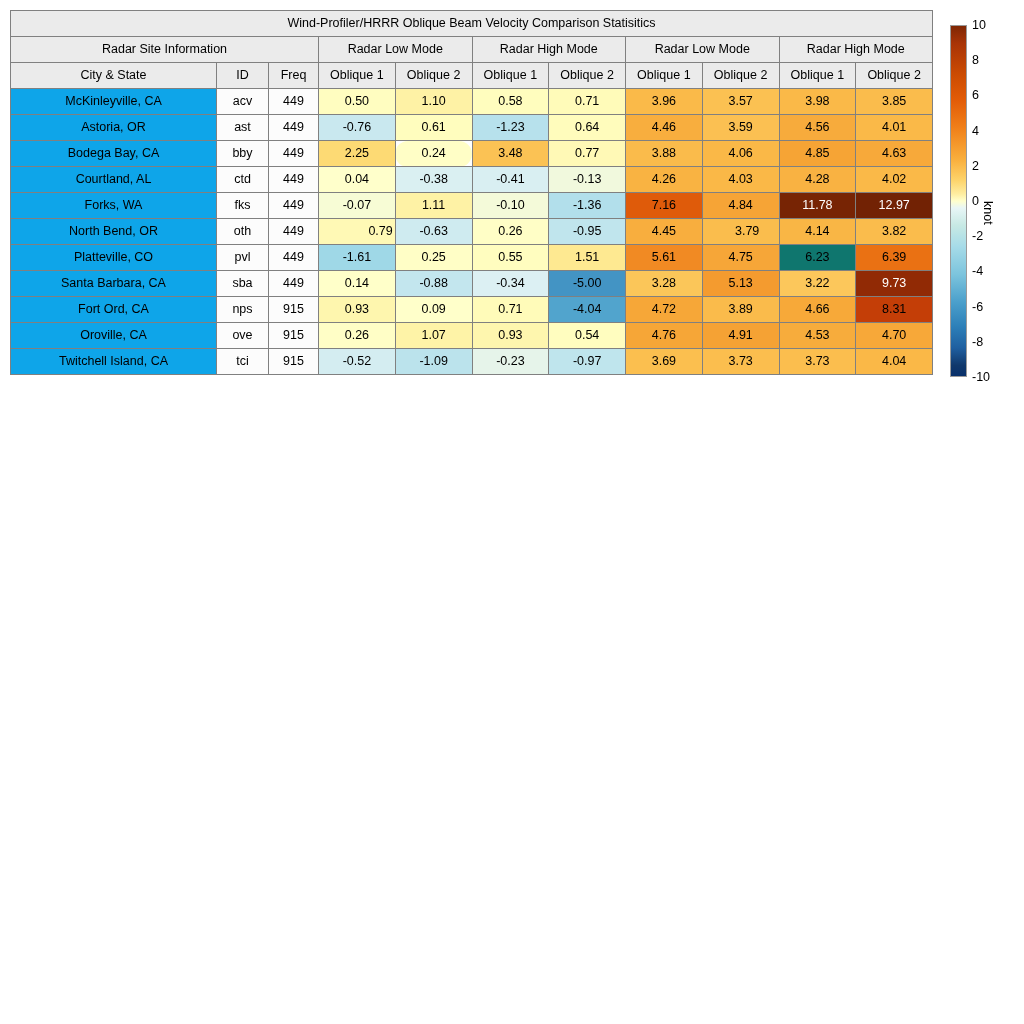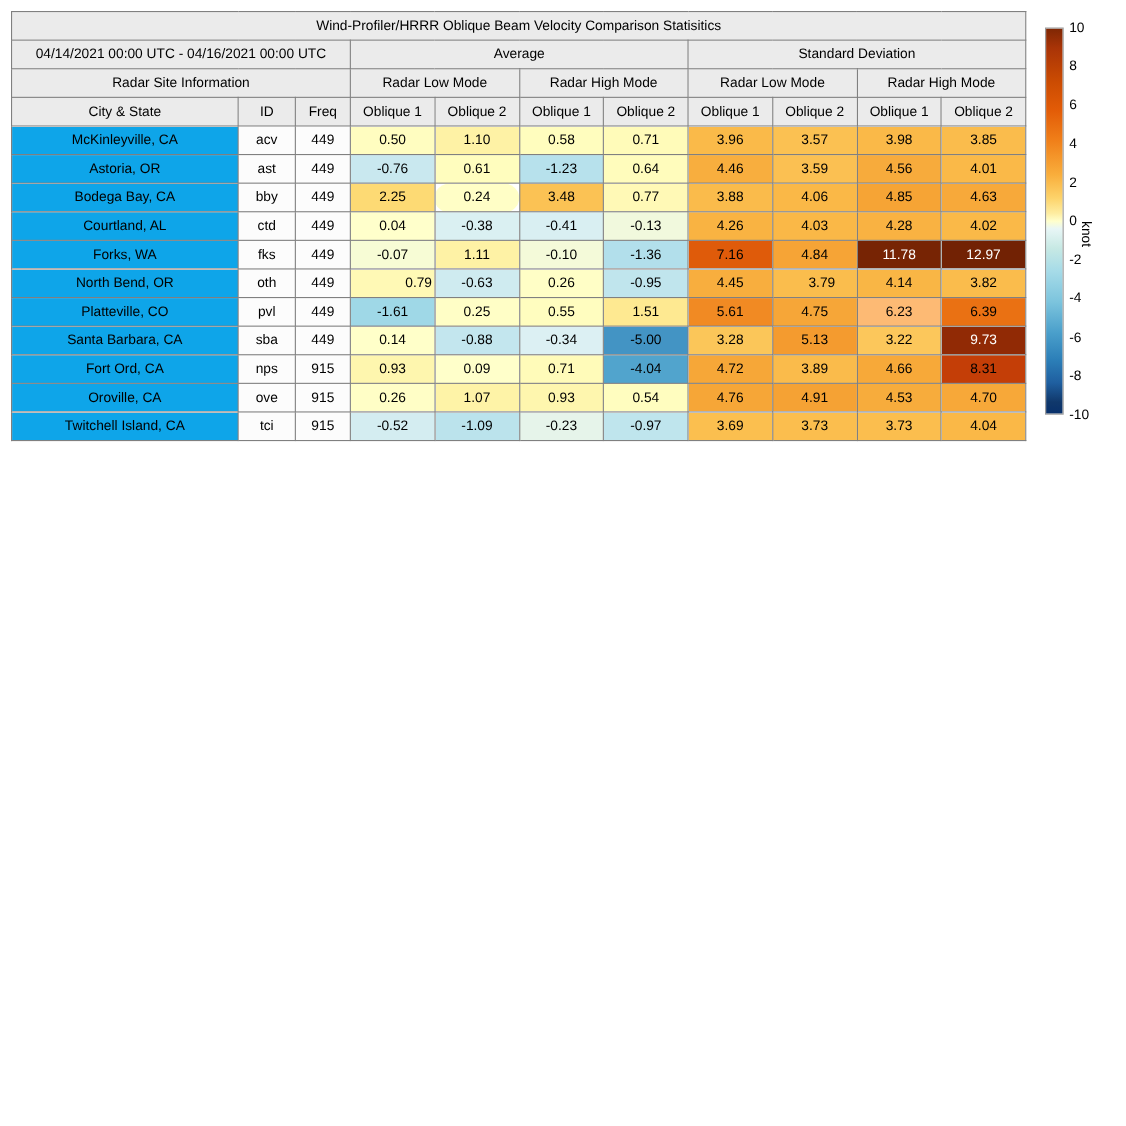--- a/index.html
+++ b/index.html
@@ -158,25 +158,20 @@
         <col class="c-val">
           <col class="c-val">
           <col class="c-val">
           <col class="c-val">
       </colgroup>
       <thead>
         <tr>
           <th class="title-cell" colspan="11">Wind-Profiler/HRRR Oblique Beam Velocity Comparison Statisitics</th>
         </tr>
         <tr>
-          <th class="date-cell" colspan="3">04/14/2021 00:00 UTC - 04/16/2021 00:00 UTC</th>
-          <th colspan="4">Average</th>
-          <th colspan="4">Standard Deviation</th>
-        </tr>
-        <tr>
           <th colspan="3">Radar Site Information</th>
           <th colspan="2">Radar Low Mode</th>
           <th colspan="2">Radar High Mode</th>
           <th colspan="2">Radar Low Mode</th>
           <th colspan="2">Radar High Mode</th>
         </tr>
         <tr>
           <th>City &amp; State</th>
           <th>ID</th>
           <th>Freq</th>
@@ -272,21 +267,21 @@
           <tr>
             <td class="site-name">Platteville, CO</td>
             <td class="site-id">pvl</td>
             <td class="site-freq">449</td>
             <td class="val" style="background: rgb(159, 216, 231); color: rgb(0, 0, 0);">-1.61</td>
             <td class="val" style="background: rgb(255, 254, 198); color: rgb(0, 0, 0);">0.25</td>
             <td class="val" style="background: rgb(255, 253, 191); color: rgb(0, 0, 0);">0.55</td>
             <td class="val" style="background: rgb(254, 233, 145); color: rgb(0, 0, 0);">1.51</td>
             <td class="val" style="background: rgb(241, 138, 35); color: rgb(0, 0, 0);">5.61</td>
             <td class="val" style="background: rgb(246, 166, 56); color: rgb(0, 0, 0);">4.75</td>
-            <td class="val" style="background: #fdba74; color: rgb(0, 0, 0);">6.23</td>
+            <td class="val" style="background: #0f766e; color: rgb(0, 0, 0);">6.23</td>
             <td class="val" style="background: rgb(234, 113, 19); color: rgb(0, 0, 0);">6.39</td>
           </tr>
           <tr>
             <td class="site-name">Santa Barbara, CA</td>
             <td class="site-id">sba</td>
             <td class="site-freq">449</td>
             <td class="val" style="background: rgb(255, 255, 201); color: rgb(0, 0, 0);">0.14</td>
             <td class="val" style="background: rgb(195, 230, 238); color: rgb(0, 0, 0);">-0.88</td>
             <td class="val" style="background: rgb(220, 240, 243); color: rgb(0, 0, 0);">-0.34</td>
             <td class="val" style="background: rgb(67, 148, 196); color: rgb(0, 0, 0);">-5.00</td>

